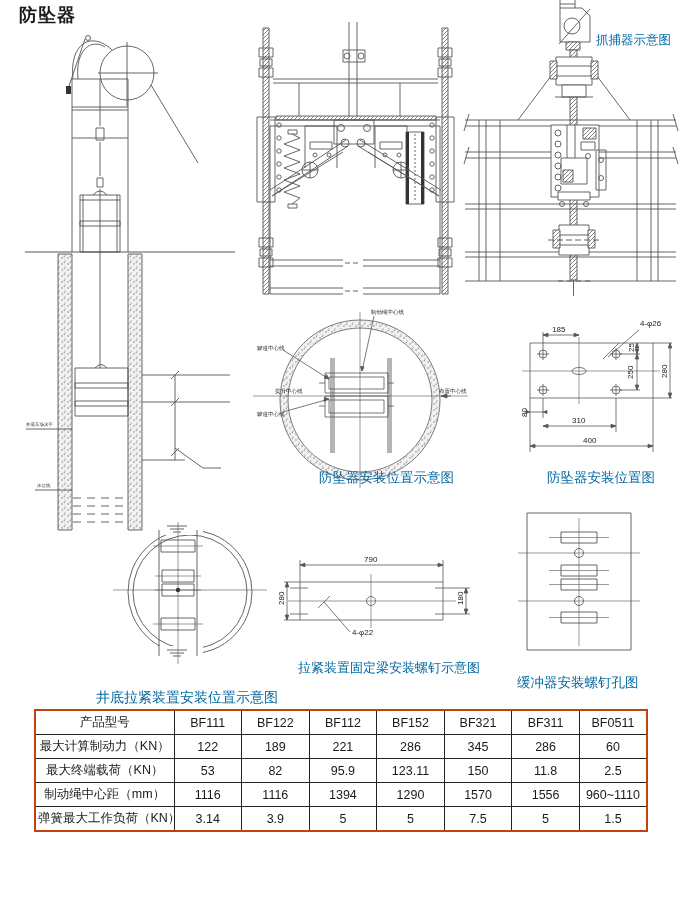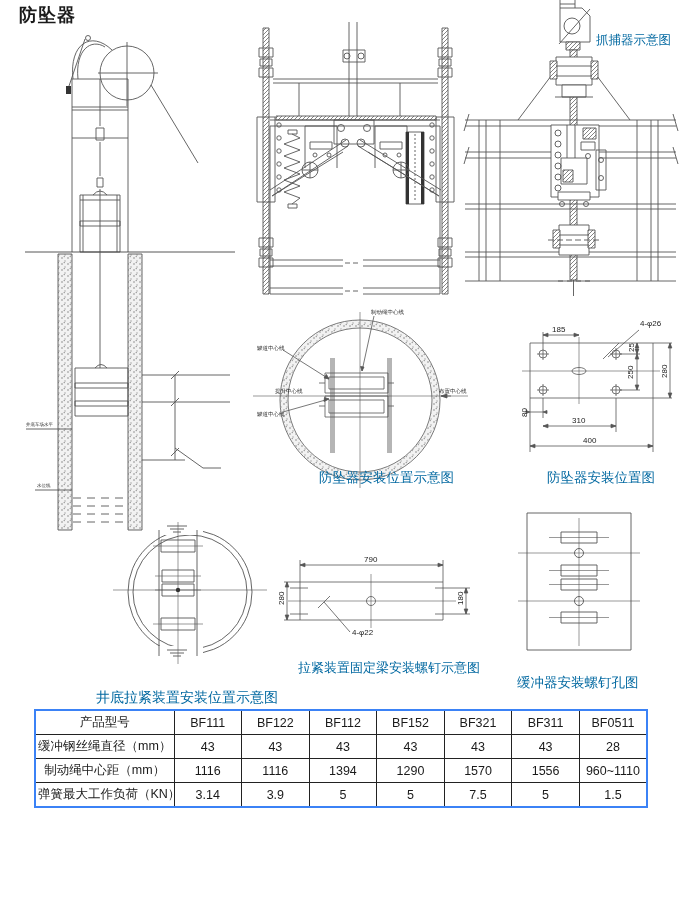--- a/index.html
+++ b/index.html
@@ -8,21 +8,21 @@
   .abs{position:absolute;}
   .title{position:absolute;left:19px;top:3px;font-size:18px;font-weight:700;letter-spacing:1px;text-align:right;}
   .cap{position:absolute;white-space:nowrap;color:#0369a1;}
   .cap-lg{font-size:13.5px;padding-left:20px;}
   svg{display:block;}
   svg line,svg path,svg rect,svg circle,svg ellipse,svg polyline,svg polygon{vector-effect:non-scaling-stroke;}
   .spec-table{position:absolute;left:34px;top:709px;width:614px;border-collapse:collapse;
               table-layout:fixed;font-size:12.5px;}
   .spec-table td{border:1px solid #222;text-align:center;height:23px;padding:0 2px;
                  overflow:hidden;white-space:nowrap;}
-  .spec-table{border:2px solid #3b82f6;}
+  .spec-table{border:2px solid #c2410c;}
   .tiny{font-size:4.5px;fill:#333;}
   .dimtxt{font-size:8px;fill:#222;}
   .lbl{font-size:5.5px;fill:#222;}
 </style>
 </head>
 <body>
 
 <svg width="0" height="0" style="position:absolute">
   <defs>
     <pattern id="speck" width="6" height="6" patternUnits="userSpaceOnUse">
@@ -381,28 +381,38 @@
         <td>产品型号</td>
         <td>BF111</td>
         <td>BF122</td>
         <td>BF112</td>
         <td>BF152</td>
         <td>BF321</td>
         <td>BF311</td>
         <td>BF0511</td>
       </tr>
       <tr>
-        <td>缓冲钢丝绳直径（mm）</td>
-        <td>43</td>
-        <td>43</td>
-        <td>43</td>
-        <td>43</td>
-        <td>43</td>
-        <td>43</td>
-        <td>28</td>
+        <td>最大计算制动力（KN）</td>
+        <td>122</td>
+        <td>189</td>
+        <td>221</td>
+        <td>286</td>
+        <td>345</td>
+        <td>286</td>
+        <td>60</td>
+      </tr>
+      <tr>
+        <td>最大终端载荷（KN）</td>
+        <td>53</td>
+        <td>82</td>
+        <td>95.9</td>
+        <td>123.11</td>
+        <td>150</td>
+        <td>11.8</td>
+        <td>2.5</td>
       </tr>
       <tr>
         <td>制动绳中心距（mm）</td>
         <td>1116</td>
         <td>1116</td>
         <td>1394</td>
         <td>1290</td>
         <td>1570</td>
         <td>1556</td>
         <td>960~1110</td>

